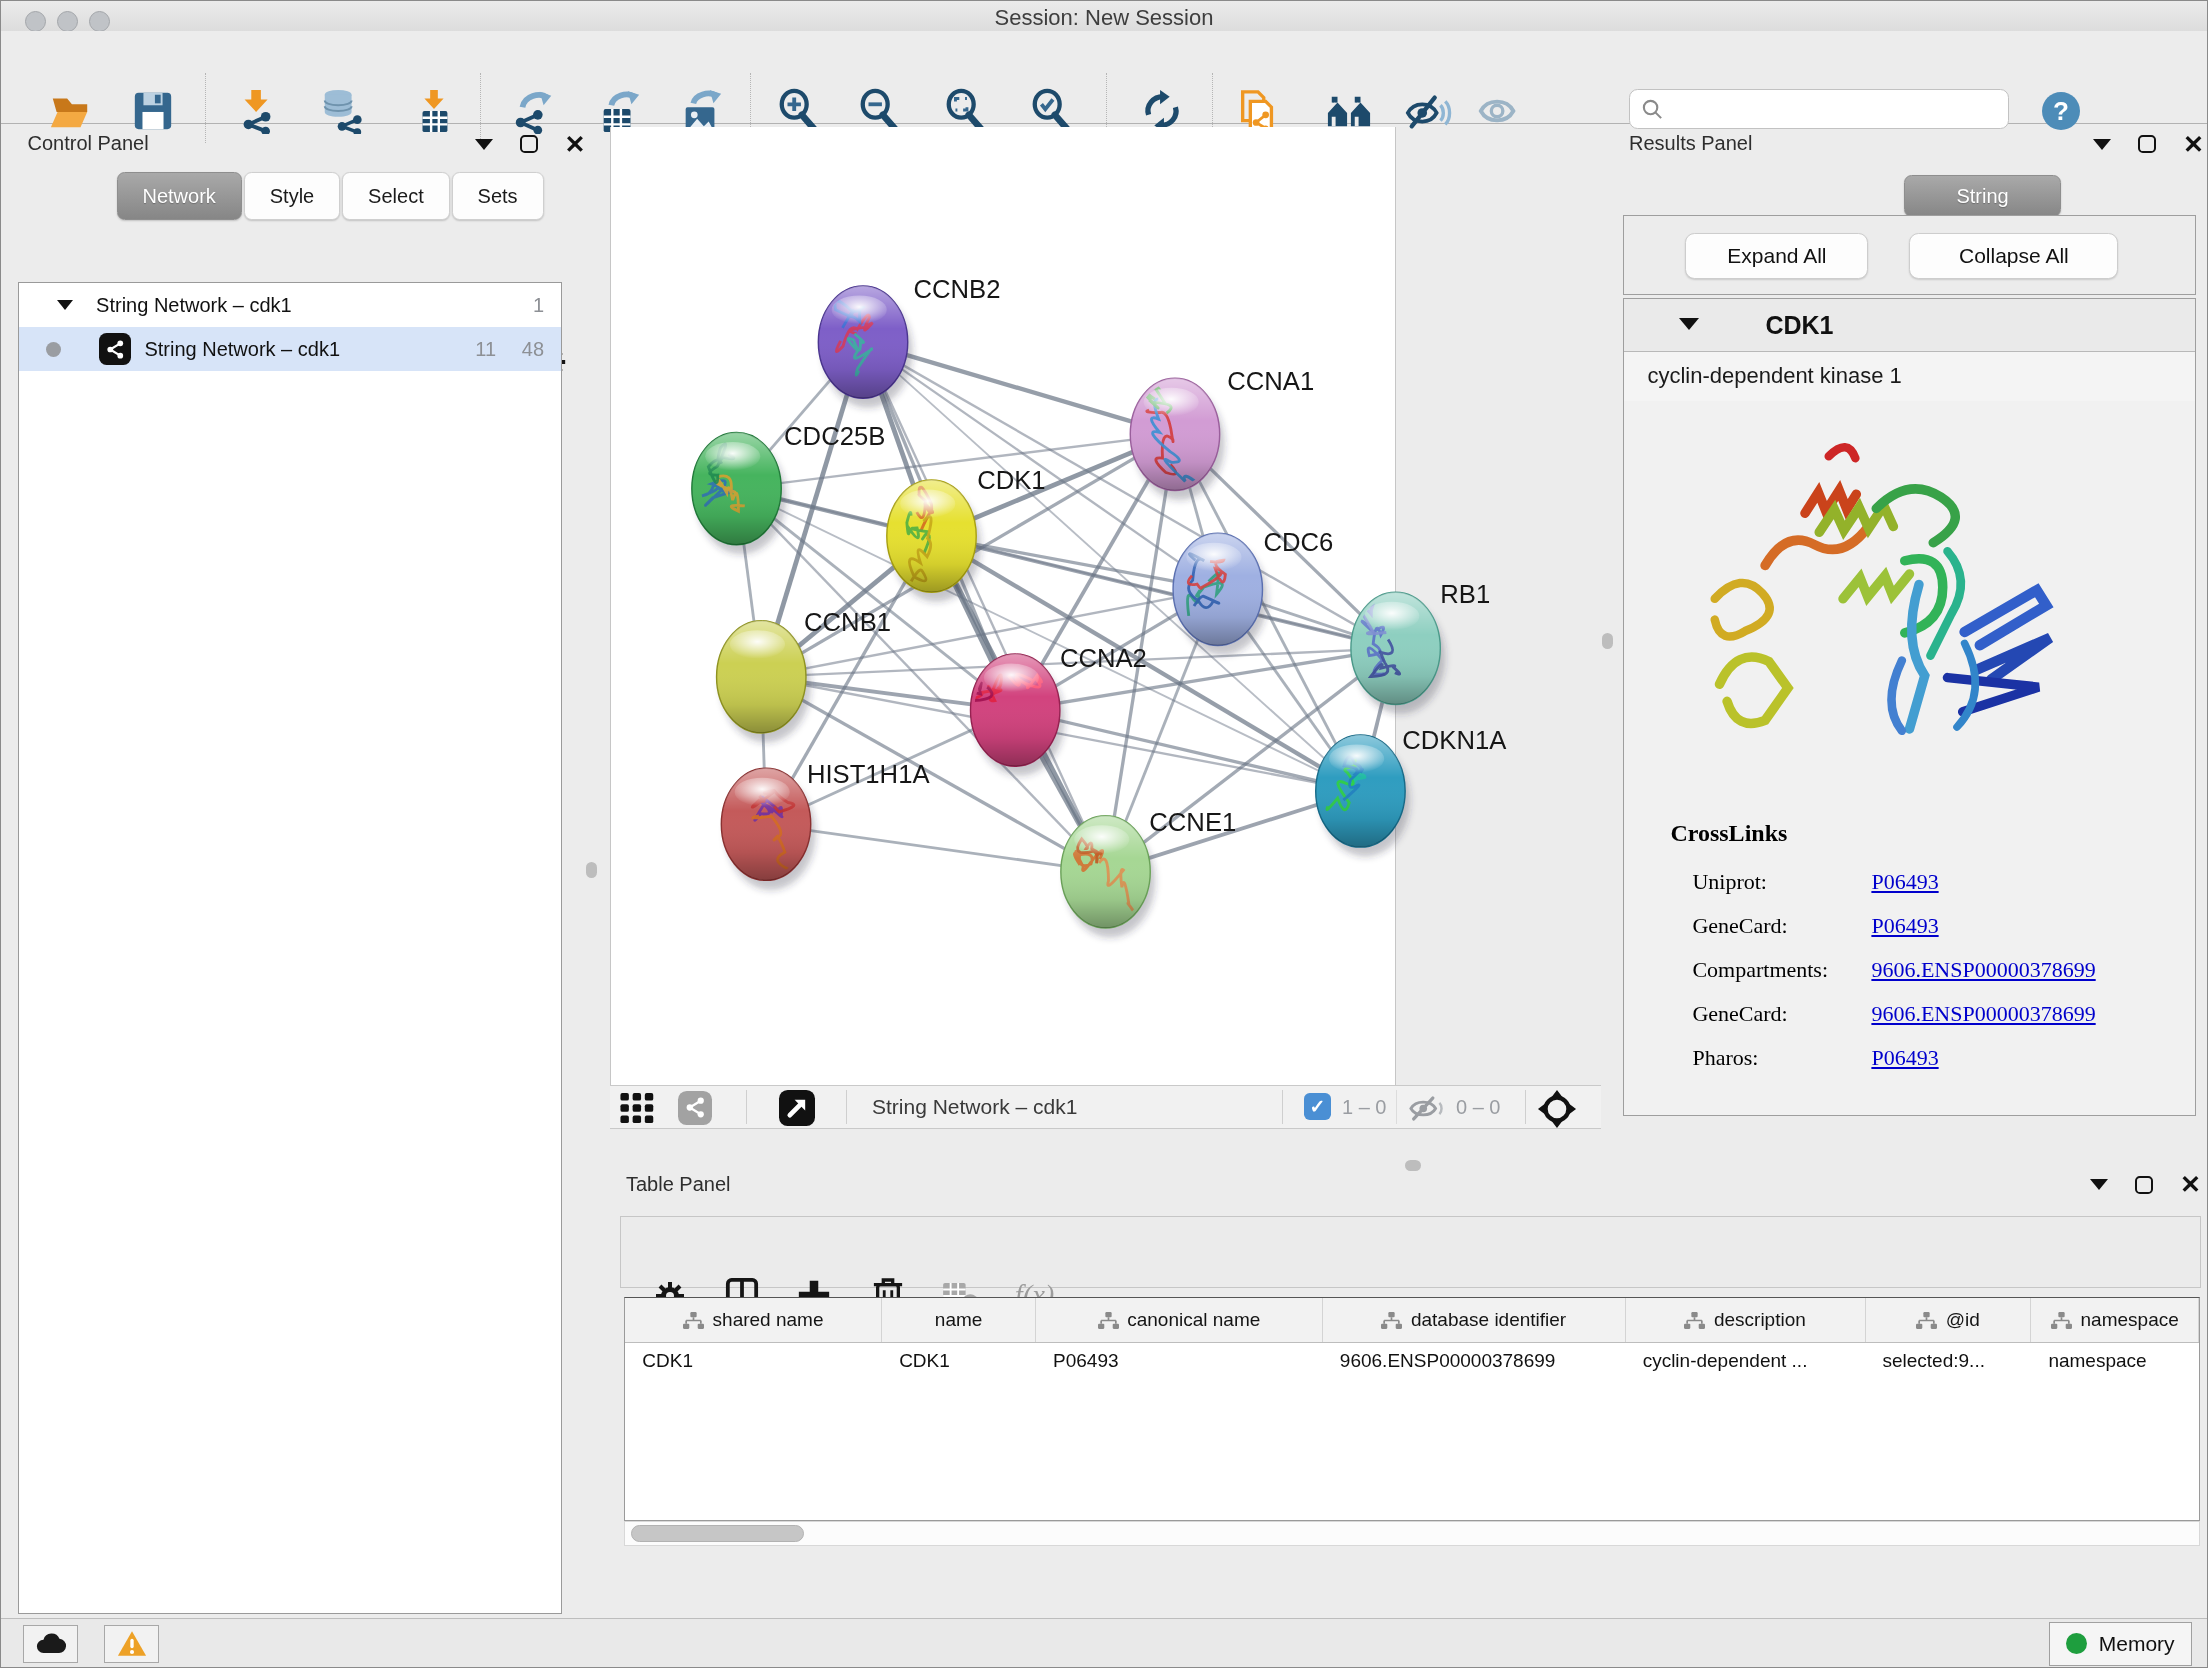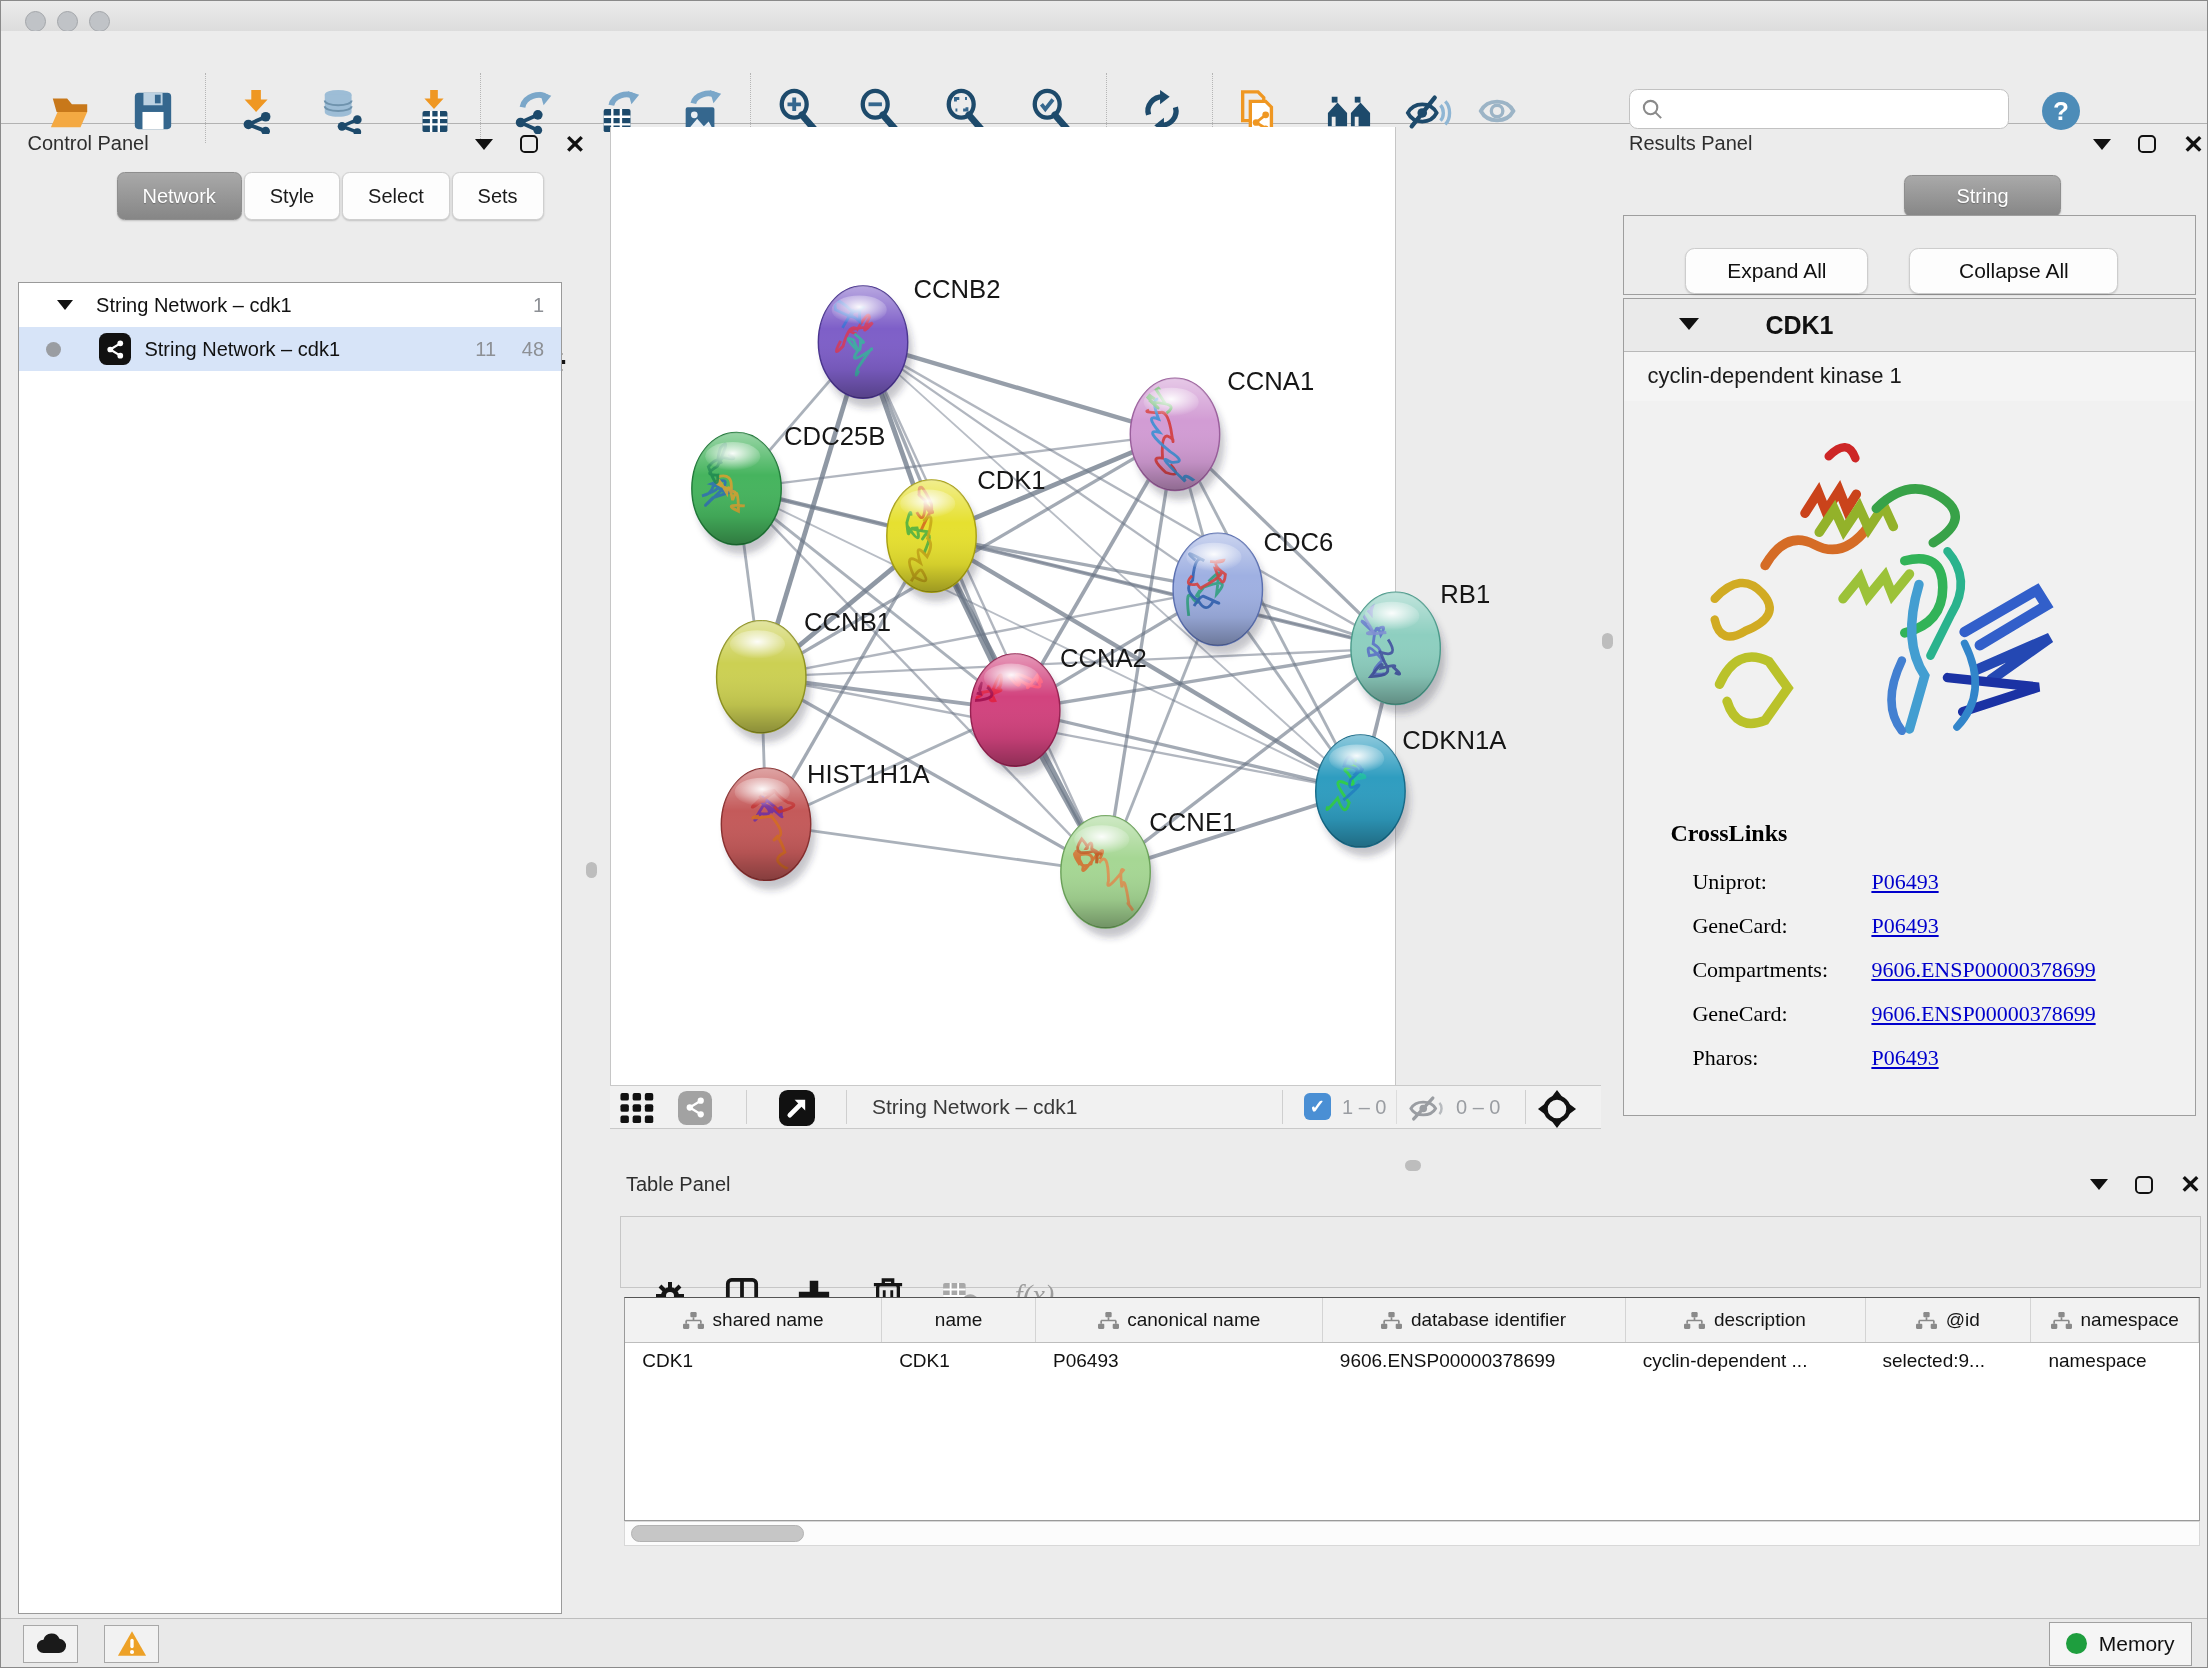--- a/index.html
+++ b/index.html
@@ -56,21 +56,21 @@
   #nav-name{position:absolute;left:870px;top:8.6px;font-size:21px;color:#3a3a3a;}
   #sel-checkbox{position:absolute;left:694px;top:6.7px;width:27px;height:27px;border-radius:5.7px;
     background:#4a8fd4;color:#fff;font-size:19px;font-weight:bold;text-align:center;line-height:27px;}
   .navnum{position:absolute;top:9.5px;font-size:20px;color:#9a9da2;}
   
   #results-panel{position:absolute;left:1611px;top:126px;width:597px;height:1491px;}
   #rp-tab{position:absolute;left:245px;top:48px;width:105px;}
   #rp-buttons{position:absolute;left:11.4px;top:88px;width:573px;height:80px;background:#ececec;
     border:1px solid #9e9e9e;box-sizing:border-box;}
   .rbtn{position:absolute;top:17px;height:44px;background:#fdfdfd;border:1px solid #cdcdcd;border-radius:9.5px;
-    font-size:21px;display:flex;align-items:center;justify-content:center;box-shadow:0 1px 1.9px rgba(0,0,0,.15);color:#111;margin-top:15px;}
+    font-size:21px;display:flex;align-items:center;justify-content:center;box-shadow:0 1px 1.9px rgba(0,0,0,.15);color:#111;}
   #rp-content{position:absolute;left:11.4px;top:171px;width:573px;height:818px;background:#f1f1f1;
     border:1px solid #9e9e9e;box-sizing:border-box;}
   #rp-entry-header{position:absolute;left:0;top:0;width:100%;height:53px;background:#eaeaea;
     border-bottom:1px solid #b8b8b8;box-sizing:border-box;}
   #rp-entry-name{position:absolute;left:141px;top:12.4px;font-size:25px;font-weight:bold;color:#111;}
   #rp-desc{position:absolute;left:0;top:53px;width:100%;height:49px;background:#f4f4f4;box-sizing:border-box;}
   #rp-desc span{position:absolute;left:23px;top:11.4px;font-size:22px;color:#1a1a1a;}
   #xlinks-title{position:absolute;left:46px;top:521px;font-family:"Liberation Serif",serif;
     font-weight:bold;font-size:24px;color:#000;}
   #xlinks{position:absolute;left:68px;top:561px;width:485px;}
@@ -110,20 +110,21 @@
 </style>
 </head>
 <body>
 
 <div id="window">
 
   <div id="titlebar">
     <span class="tlight" style="left:24px"></span>
     <span class="tlight" style="left:56px"></span>
     <span class="tlight" style="left:88px"></span>
+    <div id="win-title">Session: New Session</div>
   </div>
 
   <div id="toolbar">
     <div class="tbtn" style="left:69px">
       <svg width="44" height="44" viewBox="0 0 46 46">
           <path d="M5 10h15l5 6h16v8H9z" fill="#c8781a"></path>
           <path d="M41 24l-7 16H3l7-16z" fill="#f4a942"></path>
         </svg>
       </div>
     <div class="tbtn" style="left:152px">

